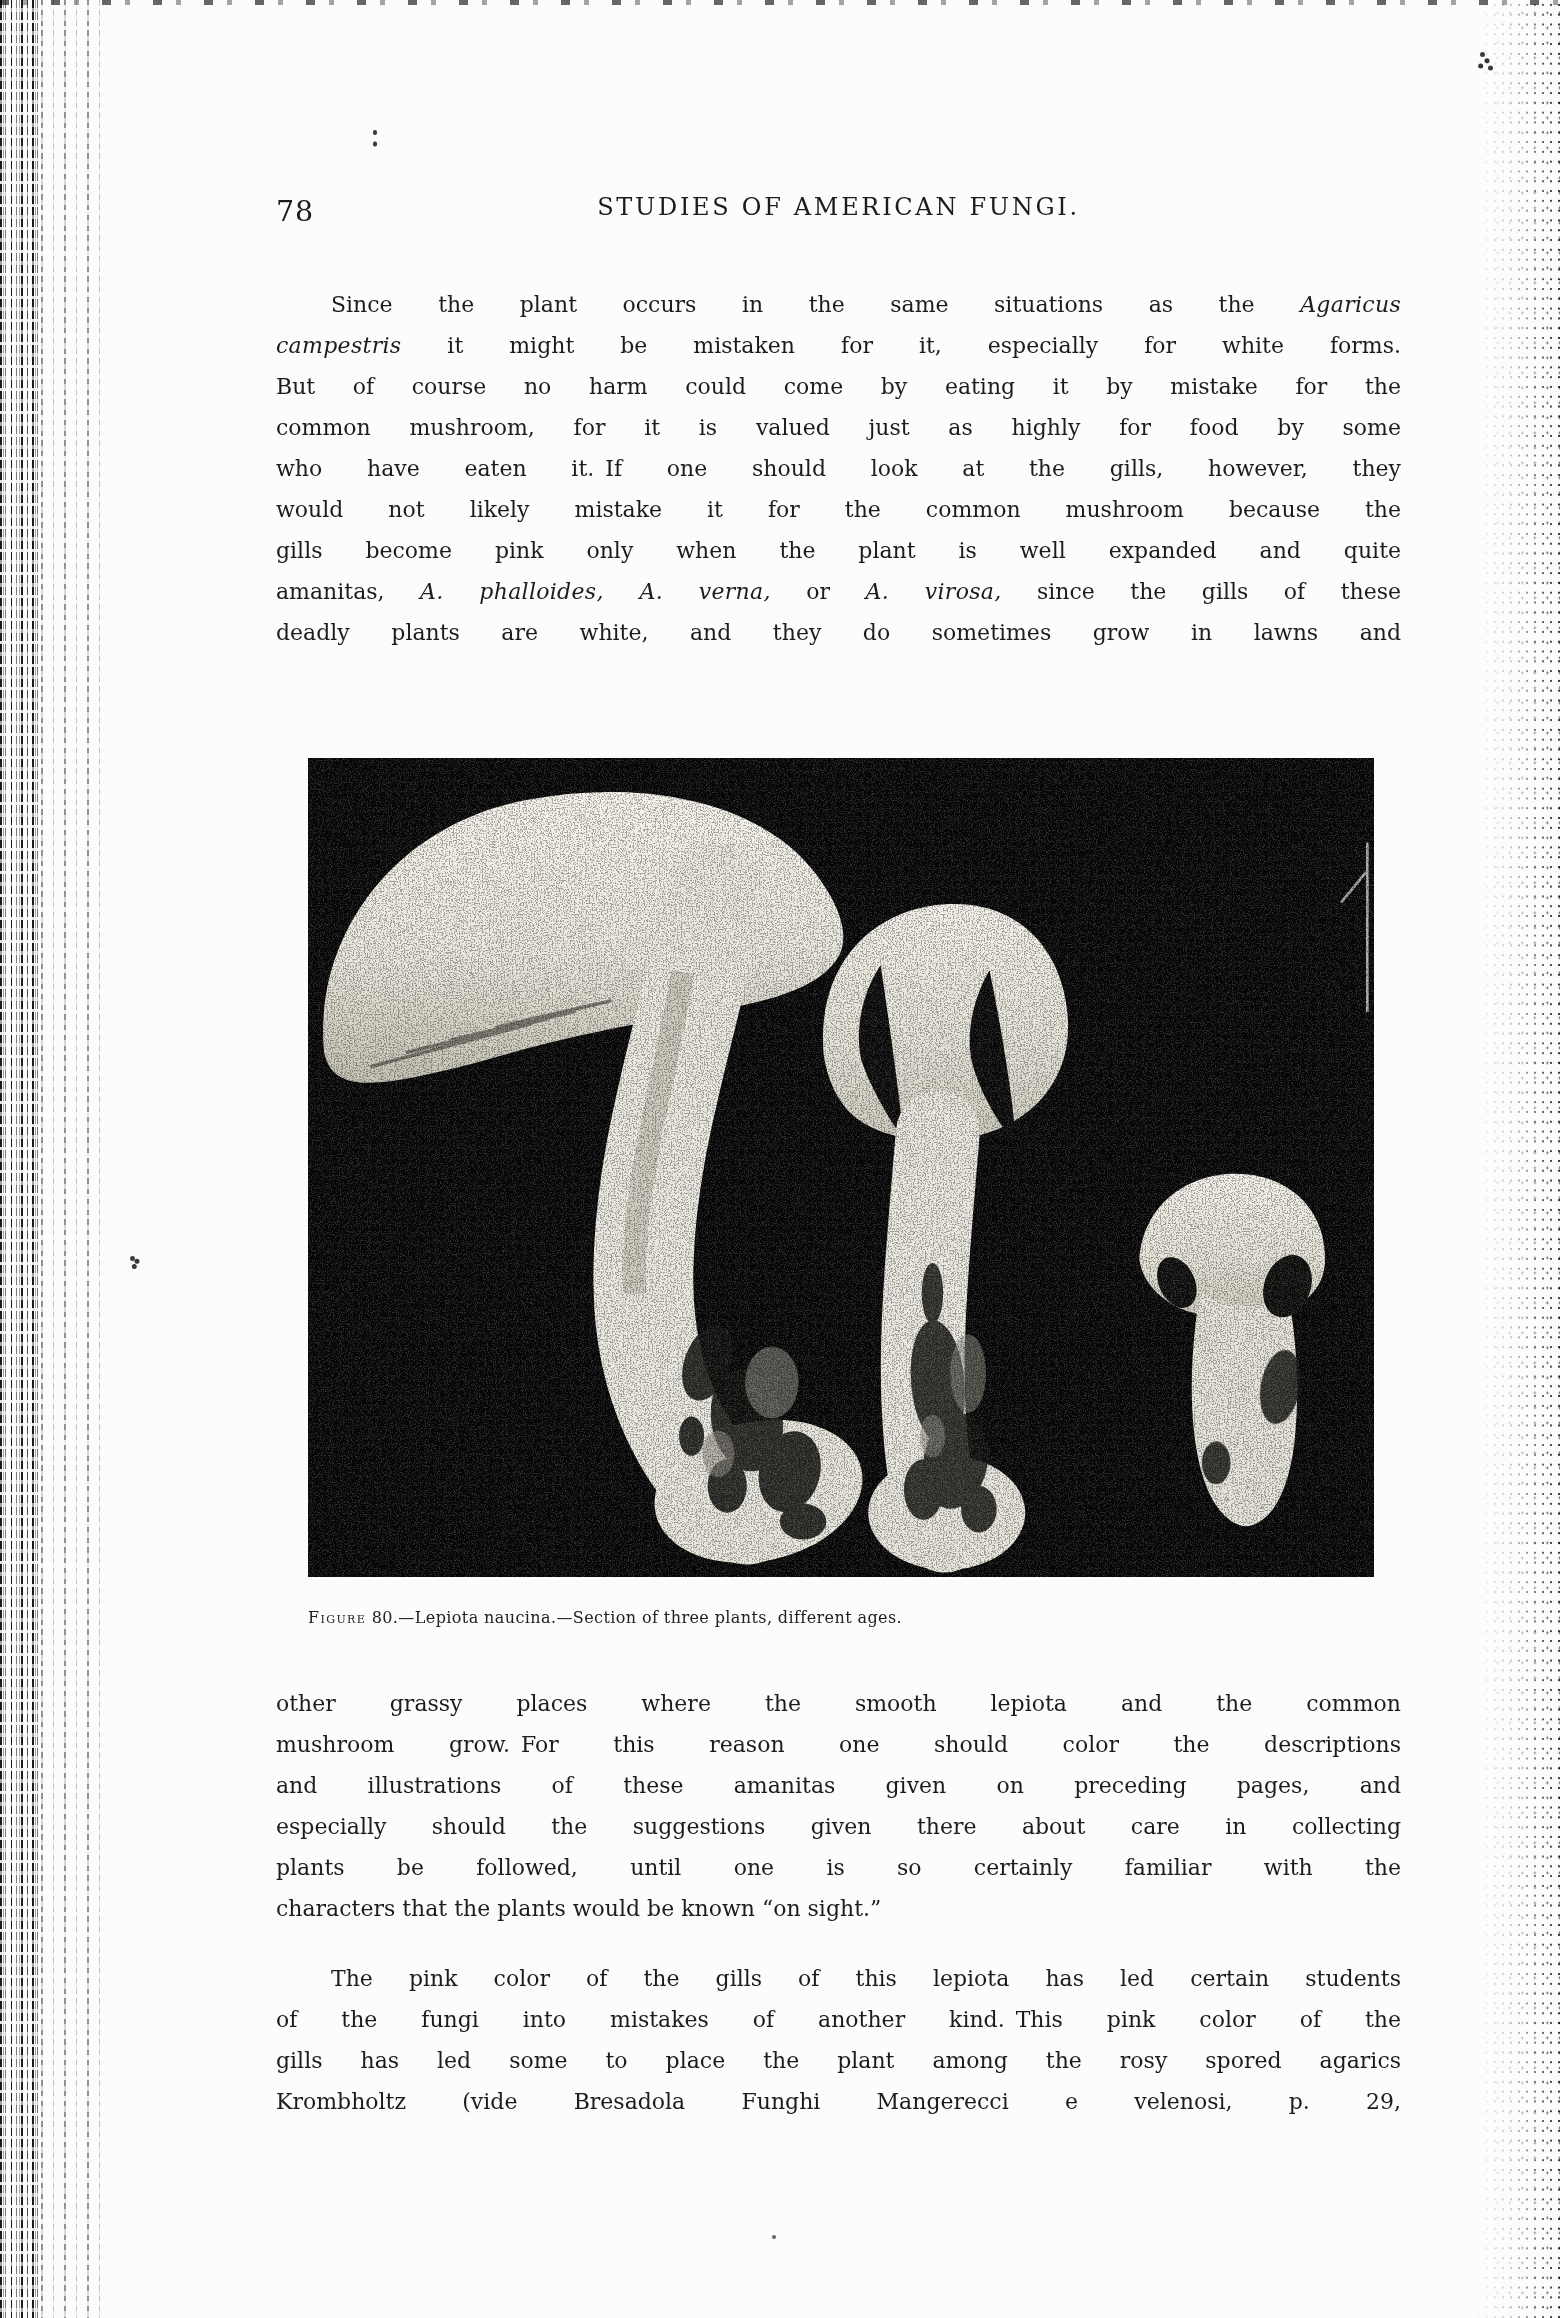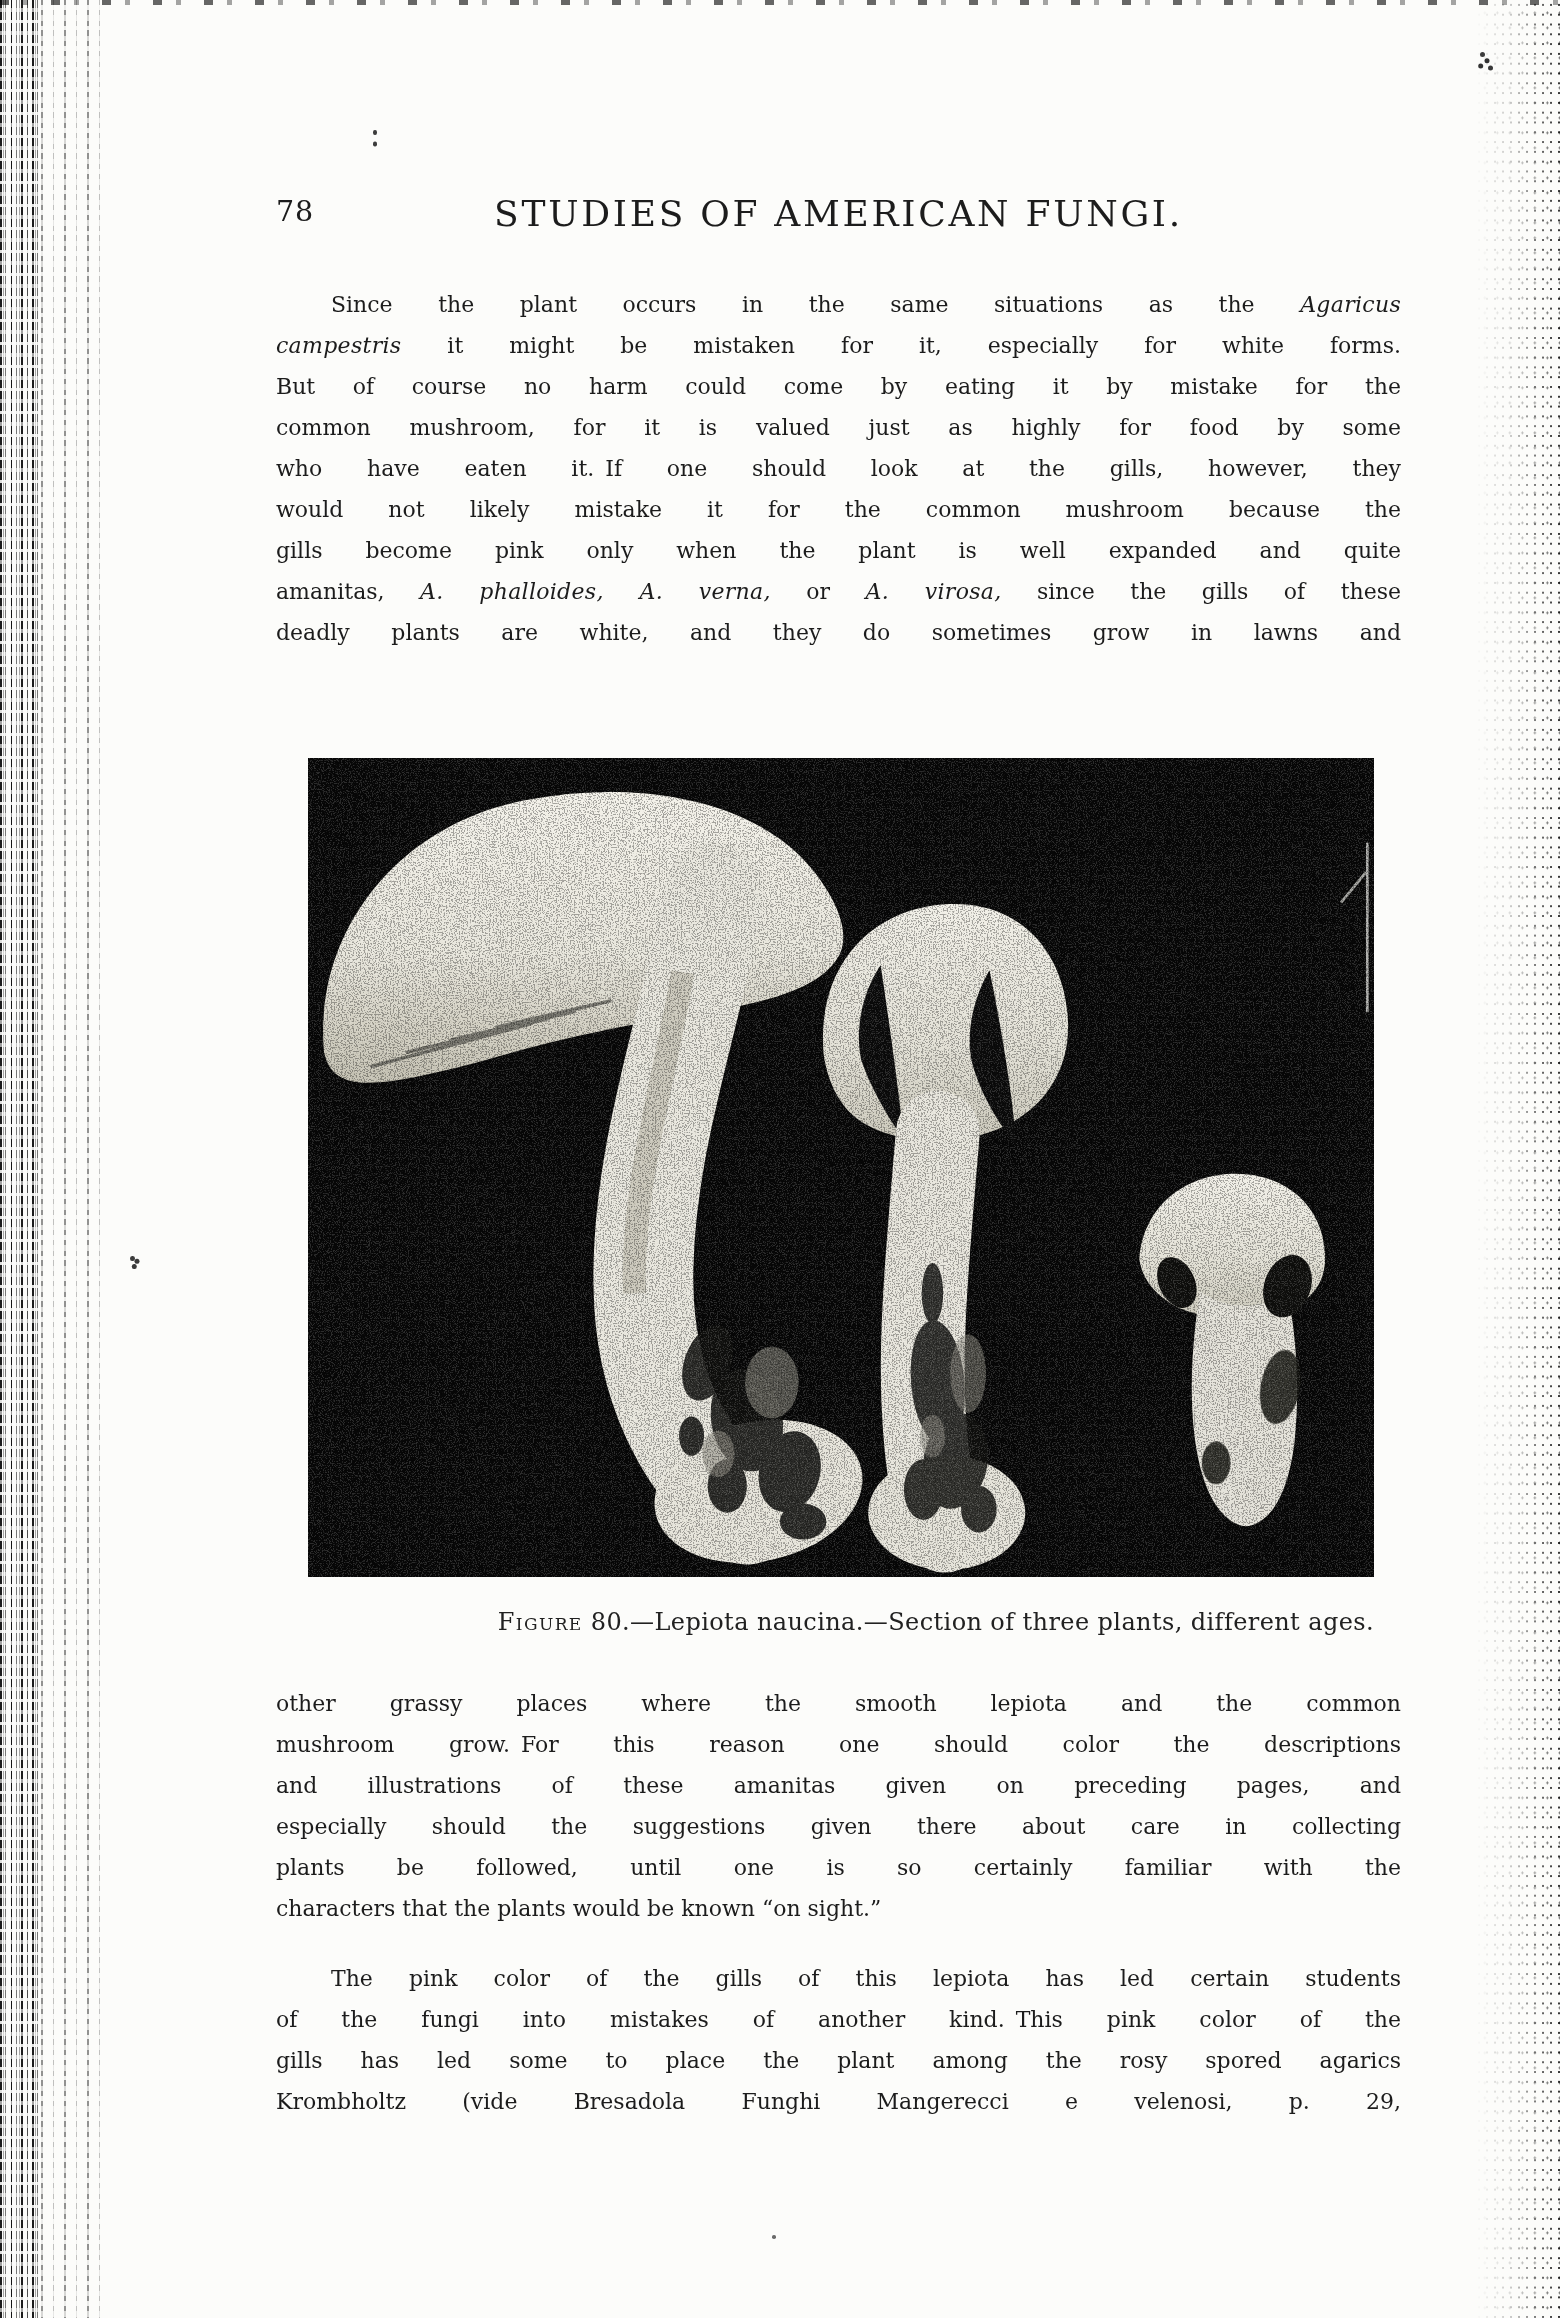--- a/index.html
+++ b/index.html
@@ -39,33 +39,33 @@
   }
   
   .speck{position:absolute;background:#3c3c3c;border-radius:50%;z-index:2}
   #speck-colon{left:373px;top:130px;width:3.6px;height:4.5px;box-shadow:0 11.6px 0 #3c3c3c}
   #speck-squiggle{left:1480px;top:52px;width:5.4px;height:5.4px;box-shadow:4.5px 6.2px 0 #333,-1.8px 11.6px 0 #333,8px 13.4px 0 #3a3a3a}
   #speck-s{left:130px;top:1256px;width:4.5px;height:5.4px;box-shadow:4.5px 2.7px 0 #3a3a3a,1.8px 8px 0 #3a3a3a}
   #speck-bottom{left:772px;top:2235px;width:3.6px;height:3.6px;background:#6a6a6a}
   
   .header{position:absolute;top:193px;left:276px;width:1125px;height:41px}
   .pagenum{position:absolute;left:0;top:1.8px;font-size:28.5px;letter-spacing:0.9px}
-  .runtitle{position:absolute;left:0;right:0;top:0;text-align:center;font-size:36px;letter-spacing:2.7px}
+  .runtitle{position:absolute;left:0;right:0;top:0;text-align:center;font-size:24px;letter-spacing:2.7px}
   .para{position:absolute;left:276px;width:1125px;font-size:22px}
   #para1{top:284px}
   #para2{top:1683px}
   #para3{top:1958px}
   .line{height:41px;line-height:41px}
   .line.just{text-align:justify;text-align-last:justify}
   .line.indent{padding-left:55px}
   .line i{letter-spacing:0.3px}
   
   .photo{position:absolute;left:308px;top:758px;width:1066px;height:819px;z-index:1}
   .photo svg{display:block;width:100%;height:100%}
-  .caption{position:absolute;left:308px;top:1608px;width:1066px;text-align:right;font-size:24px;color:#212121;letter-spacing:0.4px}
+  .caption{position:absolute;left:308px;top:1608px;width:1066px;text-align:left;font-size:16px;color:#212121;letter-spacing:0.4px}
   .sc{font-variant:small-caps;letter-spacing:1.4px}
 </style>
 </head>
 <body>
 
 <div class="edge-left"></div>
 <div class="edge-left2"></div>
 <div class="edge-right"></div>
 <div class="edge-top"></div>
 <div class="speck" id="speck-colon"></div>

